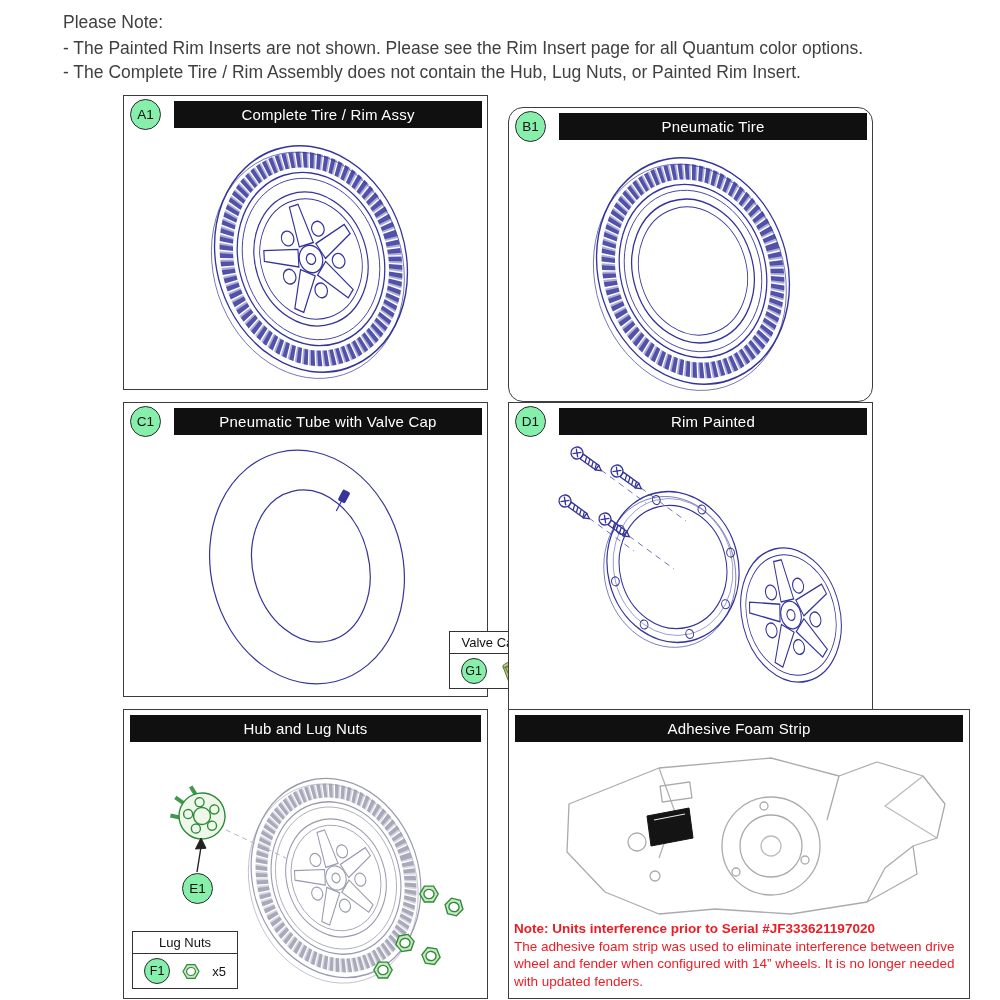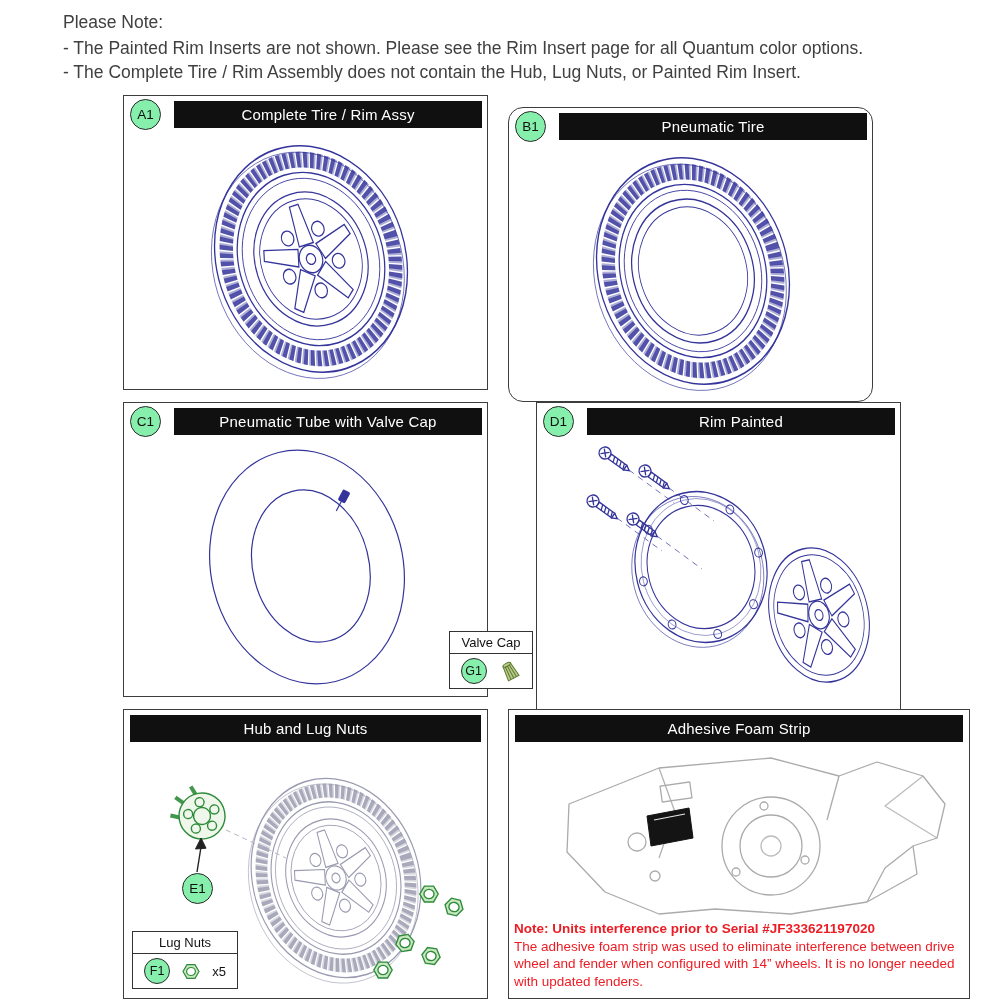--- a/index.html
+++ b/index.html
@@ -160,21 +160,21 @@
     <div class="mini-box-label">Valve Cap</div>
     <div class="mini-box-row">
       <div class="badge small">G1</div>
       <svg width="24" height="26" viewBox="-12 -13 24 26">
         <use href="#g-valvecap" transform="rotate(-28)"></use>
       </svg>
     </div>
   </div>
 </div>
 
-<div class="panel" style="left:536px;top:402px;width:365px;height:355px;">
+<div class="panel" style="left:508px;top:402px;width:365px;height:355px;">
   <div class="badge corner">D1</div>
   <div class="panel-header with-badge">Rim Painted</div>
   <svg class="art navy" width="365" height="259" viewBox="0 0 365 259">
     <g stroke="currentColor" stroke-width="1" stroke-dasharray="6 5" opacity="0.7">
       <line x1="92" y1="31" x2="137" y2="64"></line>
       <line x1="132" y1="49" x2="177" y2="82"></line>
       <line x1="80" y1="79" x2="125" y2="112"></line>
       <line x1="120" y1="97" x2="165" y2="130"></line>
     </g>
     <use href="#g-screw" transform="translate(68 14) rotate(36)"></use>

